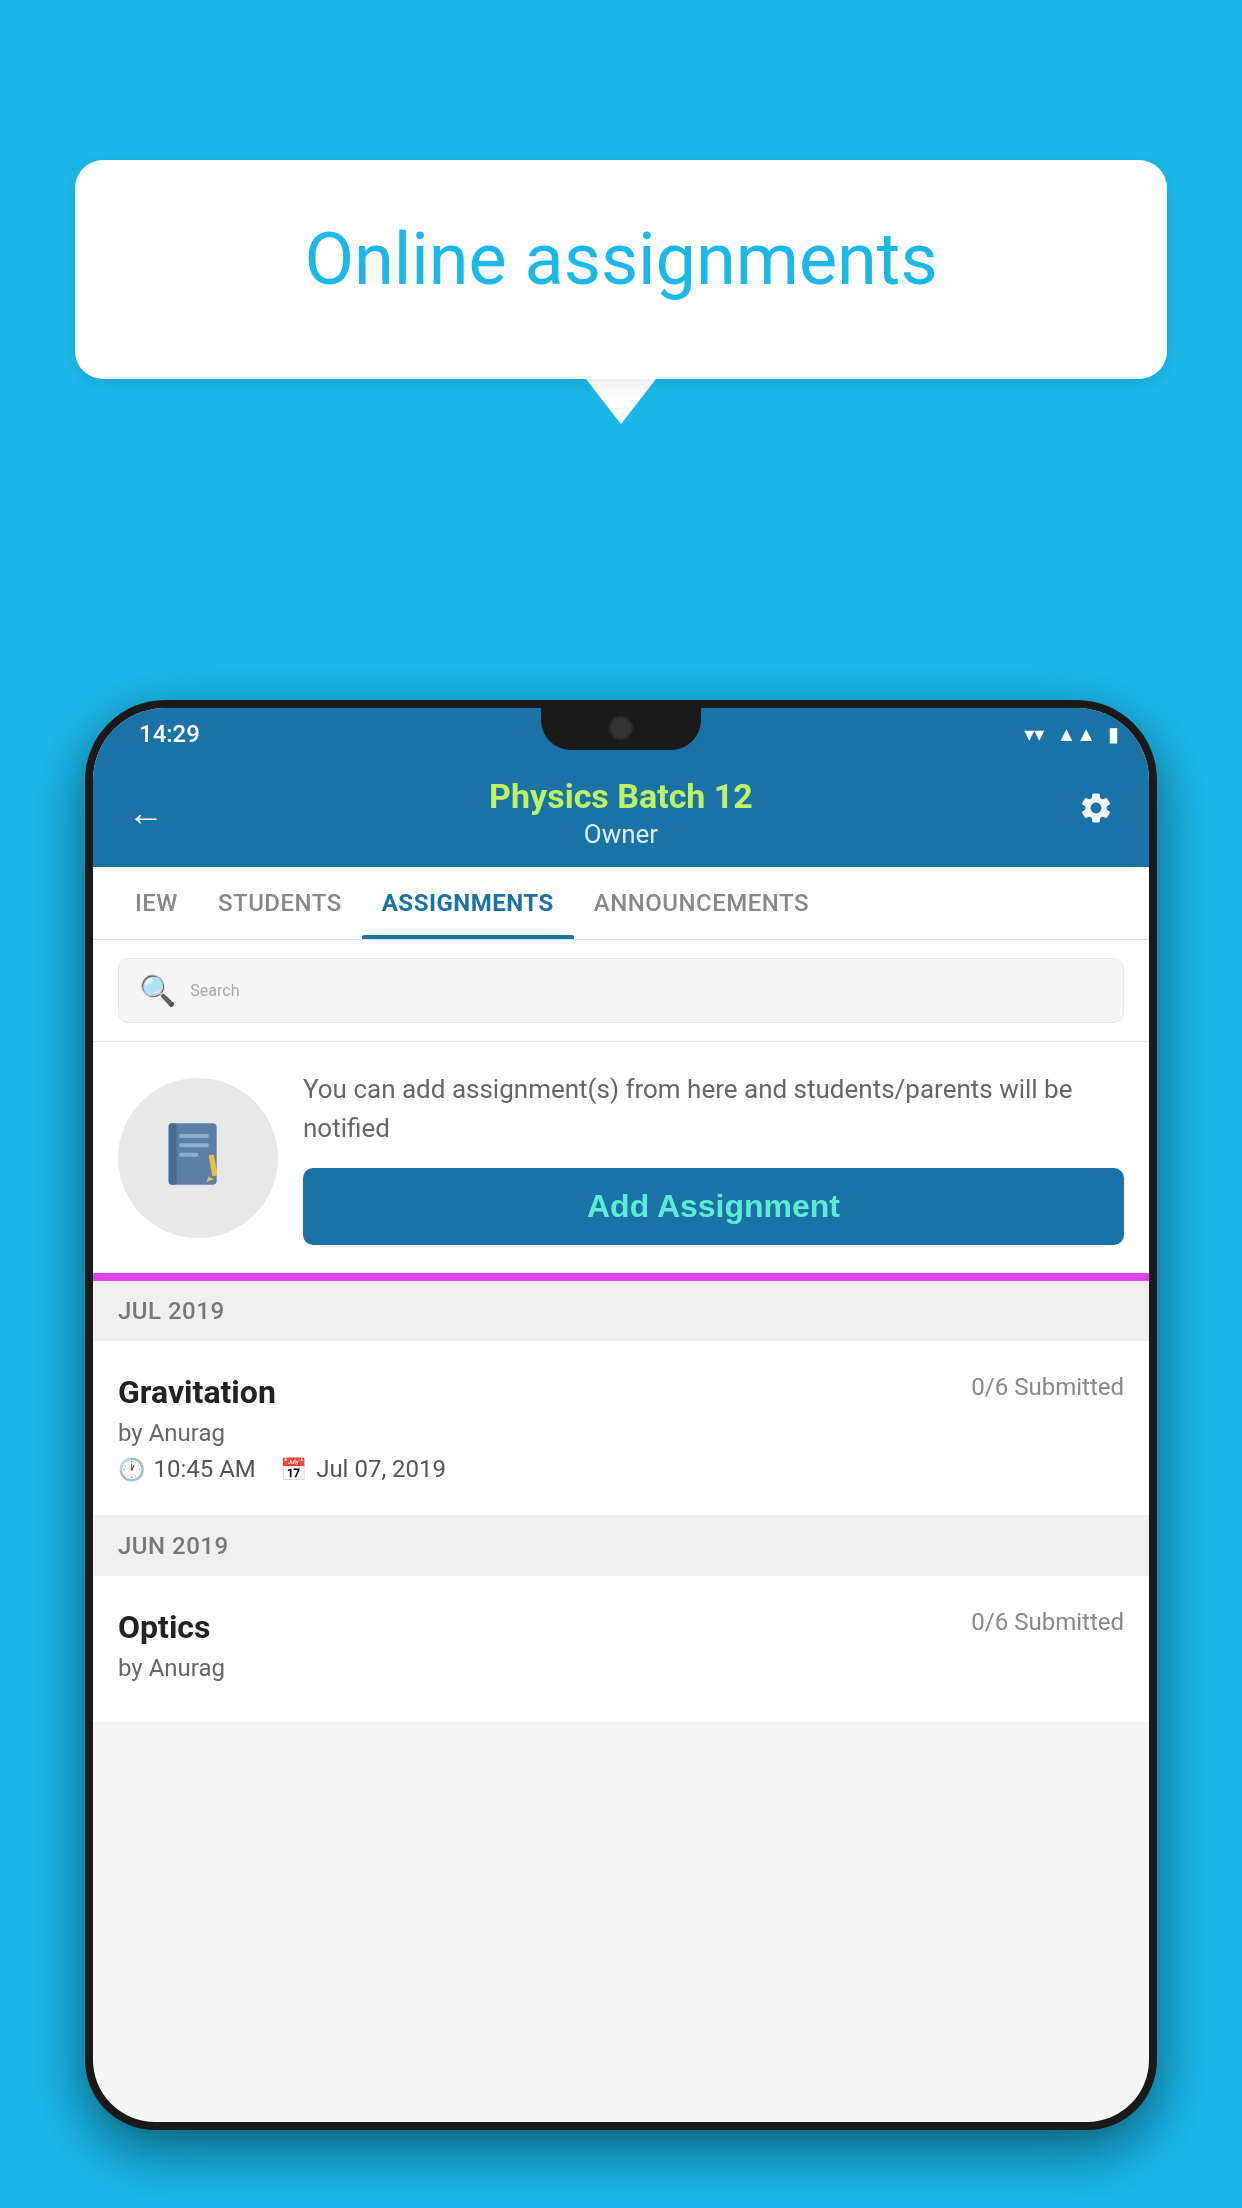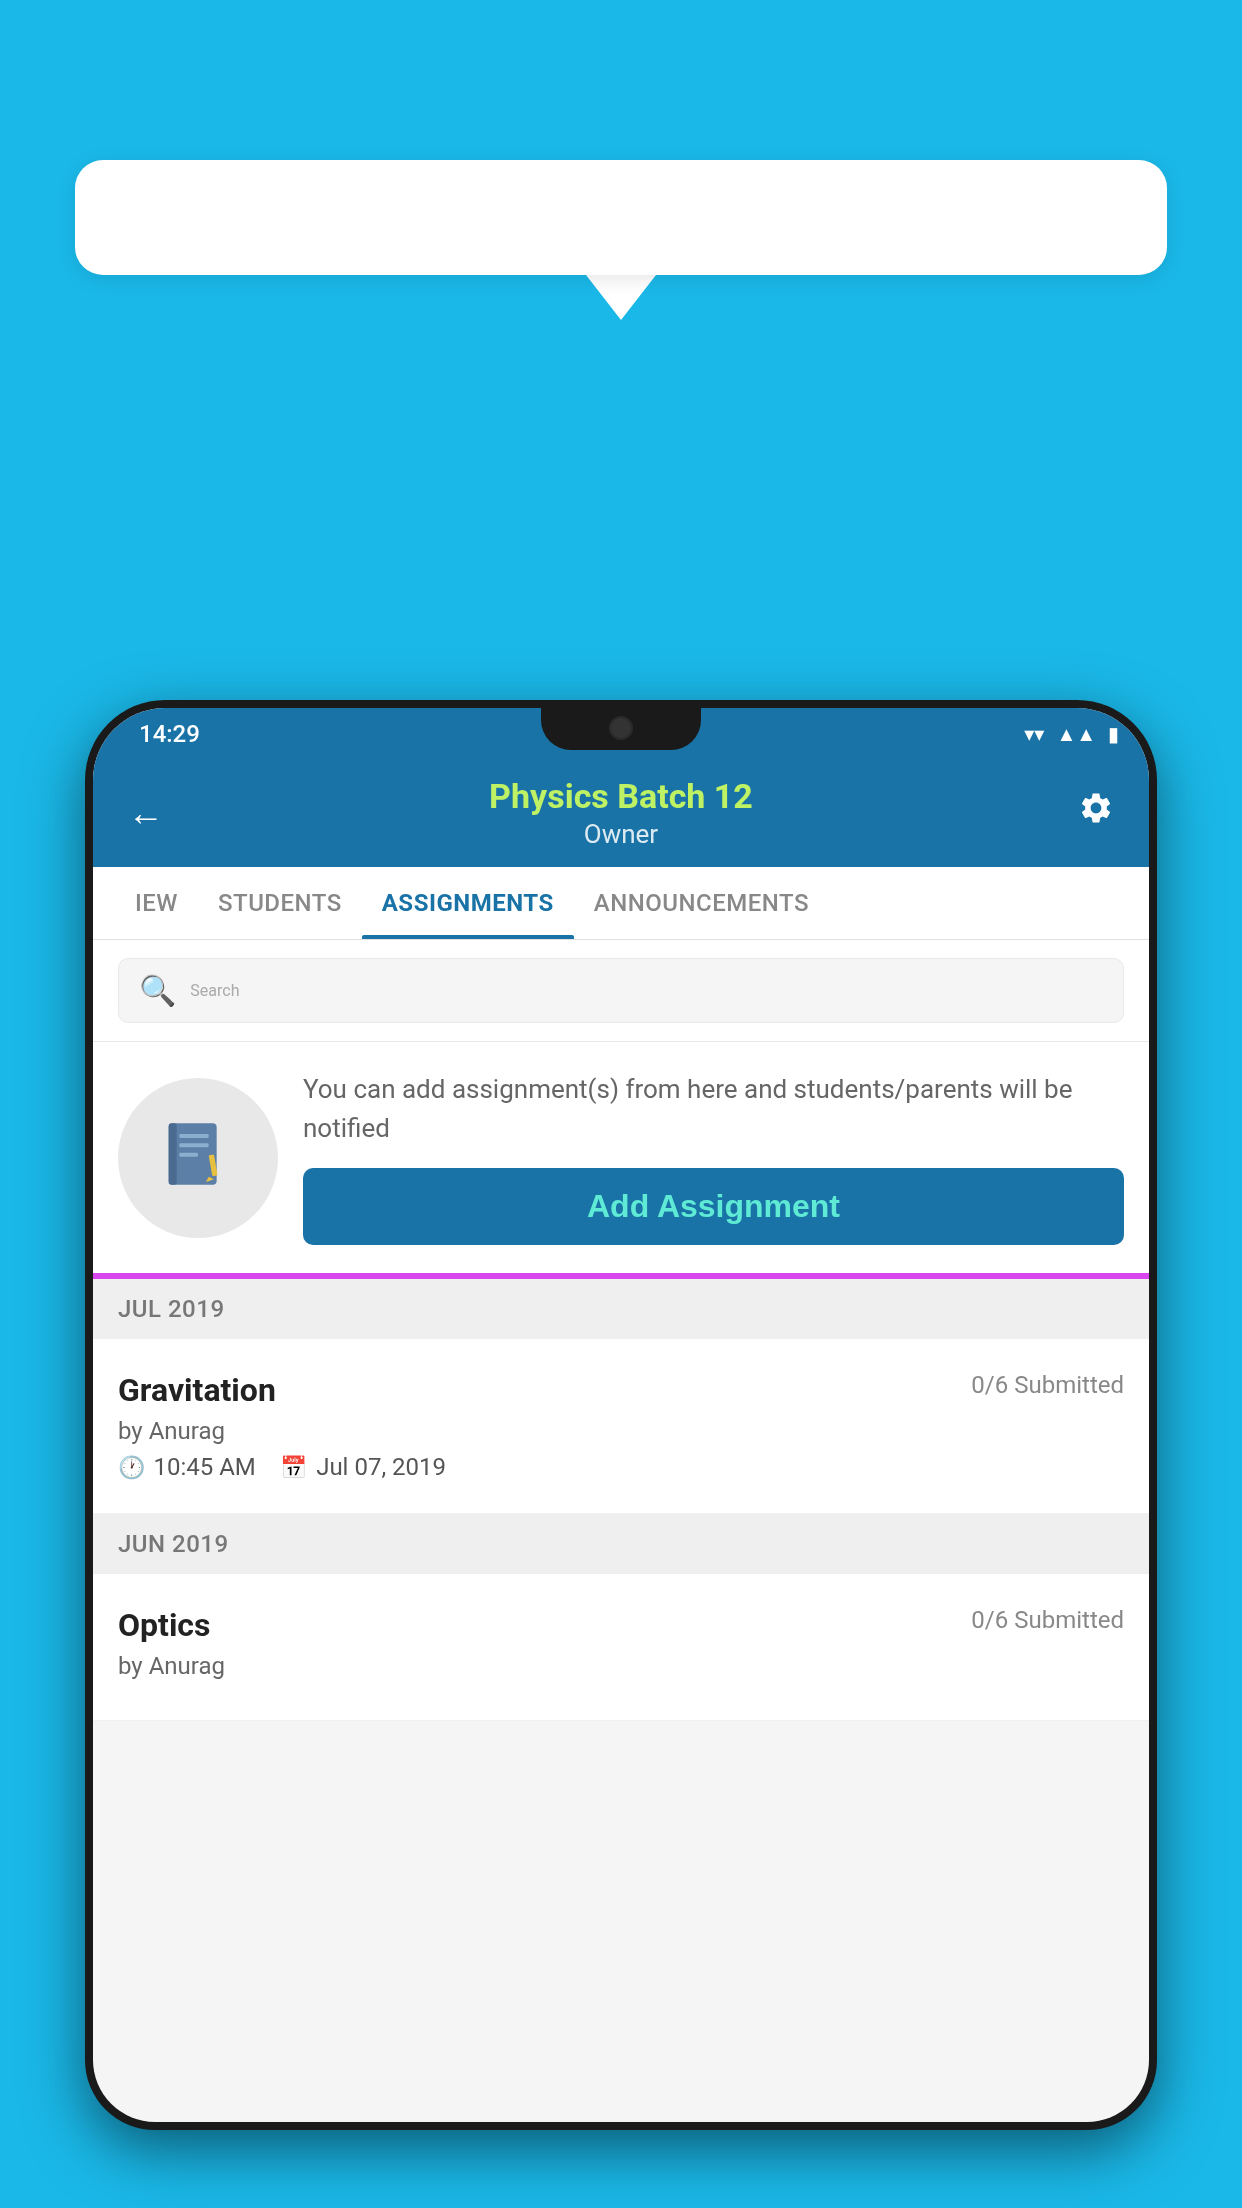--- a/index.html
+++ b/index.html
@@ -218,21 +218,21 @@
     }
 
     
     .info-card {
       background: white;
       margin: 0;
       padding: 28px 25px;
       display: flex;
       align-items: center;
       gap: 25px;
-      border-bottom: 6px solid #d946ef;
+      border-bottom: 8px solid #d946ef;
     }
 
     .notebook-icon-circle {
       width: 160px;
       height: 160px;
       background: #e8e8e8;
       border-radius: 50%;
       display: flex;
       align-items: center;
       justify-content: center;
@@ -321,20 +321,21 @@
     .meta-icon {
       font-size: 22px;
       color: #888;
     }
   </style>
 </head>
 <body>
 
 <div class="speech-bubble-container">
   <div class="speech-bubble">
+    <div class="speech-bubble-title">Online assignments</div>
   </div>
   <div class="speech-bubble-arrow"></div>
 </div>
 
 <div class="phone-container">
   <div class="phone-frame">
 
     <div class="notch">
       <div class="notch-camera"></div>
     </div>

